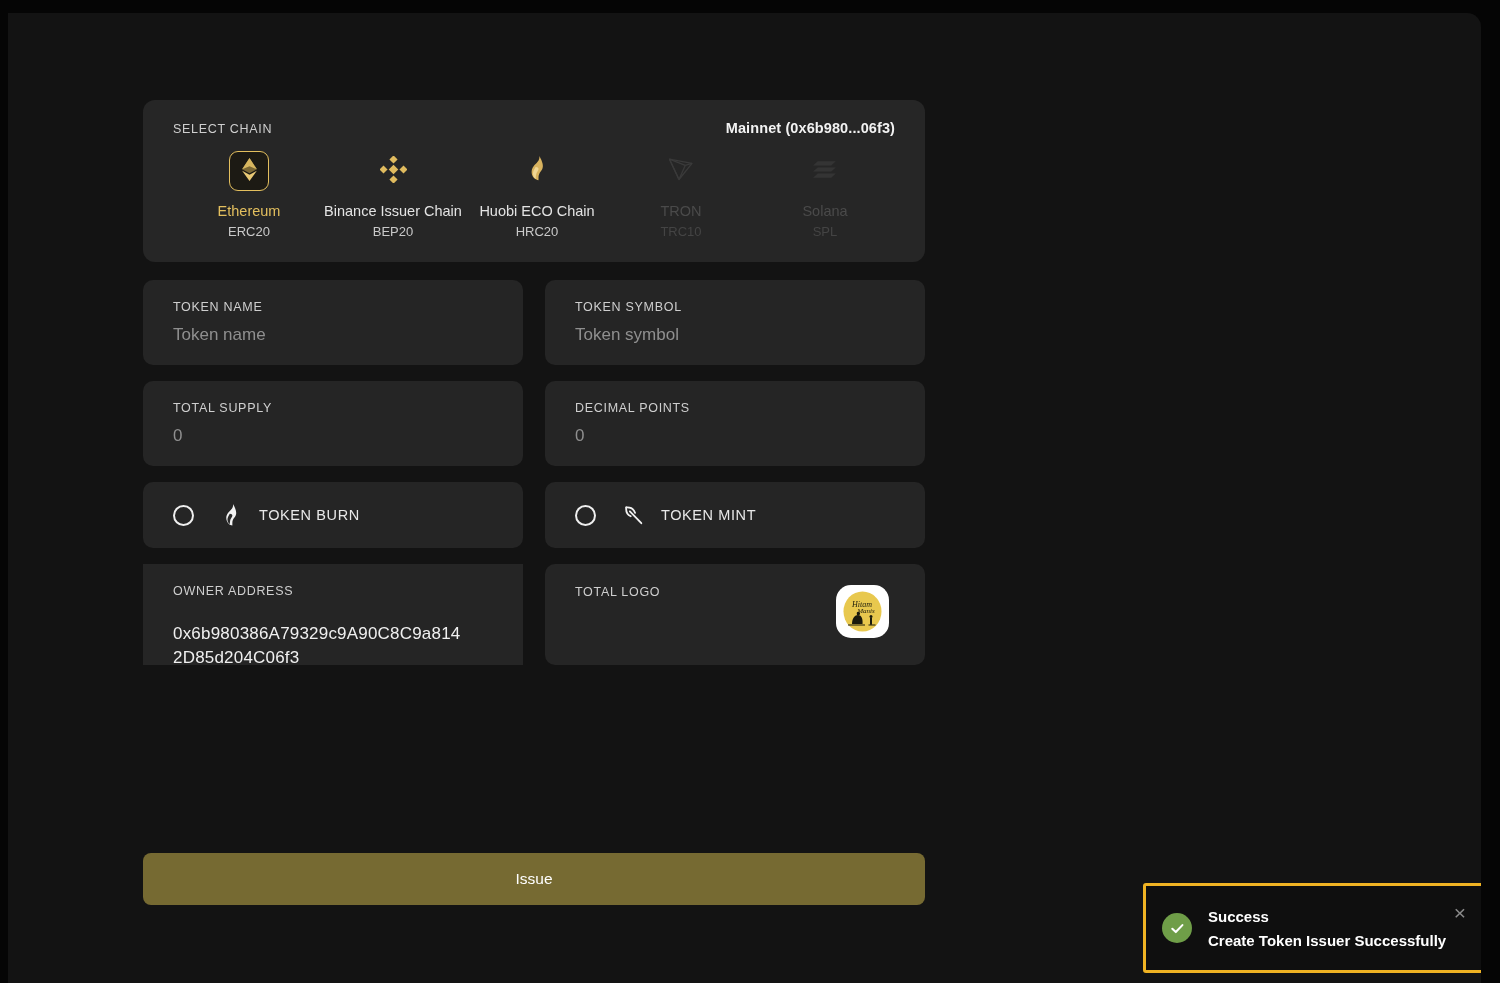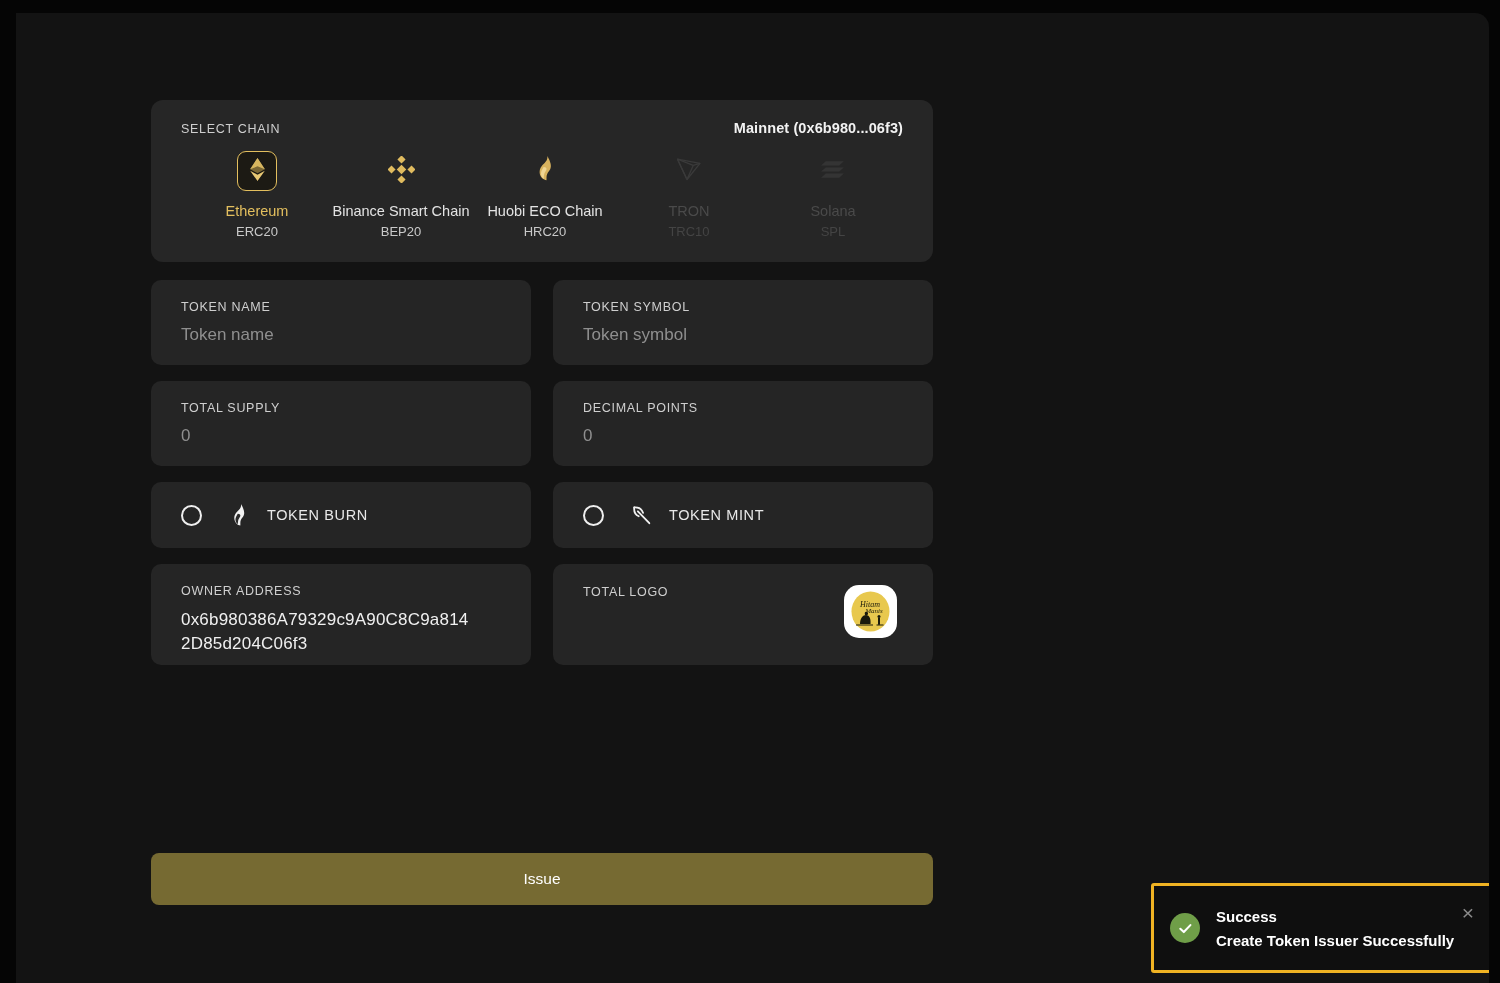--- a/index.html
+++ b/index.html
@@ -14,21 +14,21 @@
   }
 
   .outer-frame {
     position: absolute;
     inset: 0;
     background: #050505;
   }
 
   .app-window {
     position: absolute;
-    left: 16px;
+    left: 8px;
     top: 13px;
     width: 1473px;
     height: 970px;
     background: #131313;
     border-top-right-radius: 14px;
     overflow: hidden;
   }
 
   .content-col {
     position: absolute;
@@ -171,26 +171,26 @@
   .toggle-text {
     margin-left: 17px;
     font-size: 14.5px;
     color: #e8e8e8;
     letter-spacing: 0.6px;
   }
 
   
   .owner-card {
     background: #252525;
-    border-radius: 10px;
+    border-radius: 0;
     padding: 20px 30px;
     height: 101px;
   }
   .owner-value {
-    margin-top: 10px;
+    margin-top: 24px;
     font-size: 17px;
     color: #f0f0f0;
     line-height: 24px;
     letter-spacing: 0.2px;
     max-width: 295px;
     word-break: break-all;
   }
 
   .logo-card {
     background: #252525;
@@ -321,21 +321,21 @@
                   <g fill="#e0bb5f">
                     <rect x="10.5" y="10.5" width="7" height="7" transform="rotate(45 14 14)"></rect>
                     <rect x="11" y="0.6" width="6" height="6" transform="rotate(45 14 3.6)"></rect>
                     <rect x="11" y="21.4" width="6" height="6" transform="rotate(45 14 24.4)"></rect>
                     <rect x="0.6" y="11" width="6" height="6" transform="rotate(45 3.6 14)"></rect>
                     <rect x="21.4" y="11" width="6" height="6" transform="rotate(45 24.4 14)"></rect>
                   </g>
                 </svg>
               </span>
             </div>
-            <div class="chain-name">Binance Smart Chain</div>
+            <div class="chain-name">Binance Issuer Chain</div>
             <div class="chain-std">BEP20</div>
           </div>
 
           <div class="chain-item">
             <div class="chain-icon-box">
               <span>
                 <svg width="18" height="26" viewBox="0 0 18 26">
                   <path d="M11.4 0C11.9 5.2 8.1 6.9 5.6 10.2 2.6 14.1 3.2 19.3 6.4 22.3c1.1 1.1 2.6 1.8 4.1 2 .2-2-.3-4.2.6-6.1.8-1.9 2.4-3.2 3.2-5.1 1.4-3.3.3-7.1-2.9-13.1z" fill="#d8b25e"></path>
                   <path d="M7.6 10.9c-1.3 2.3-2.7 4.3-2.6 7 .1 2 1 3.9 2.5 5.1.5-1.9.2-3.9 1-5.7.6-1.4 1.8-2.4 2-4 .2-1.2-.4-2.3-2.9-2.4z" fill="#f0d694"></path>
                 </svg>

